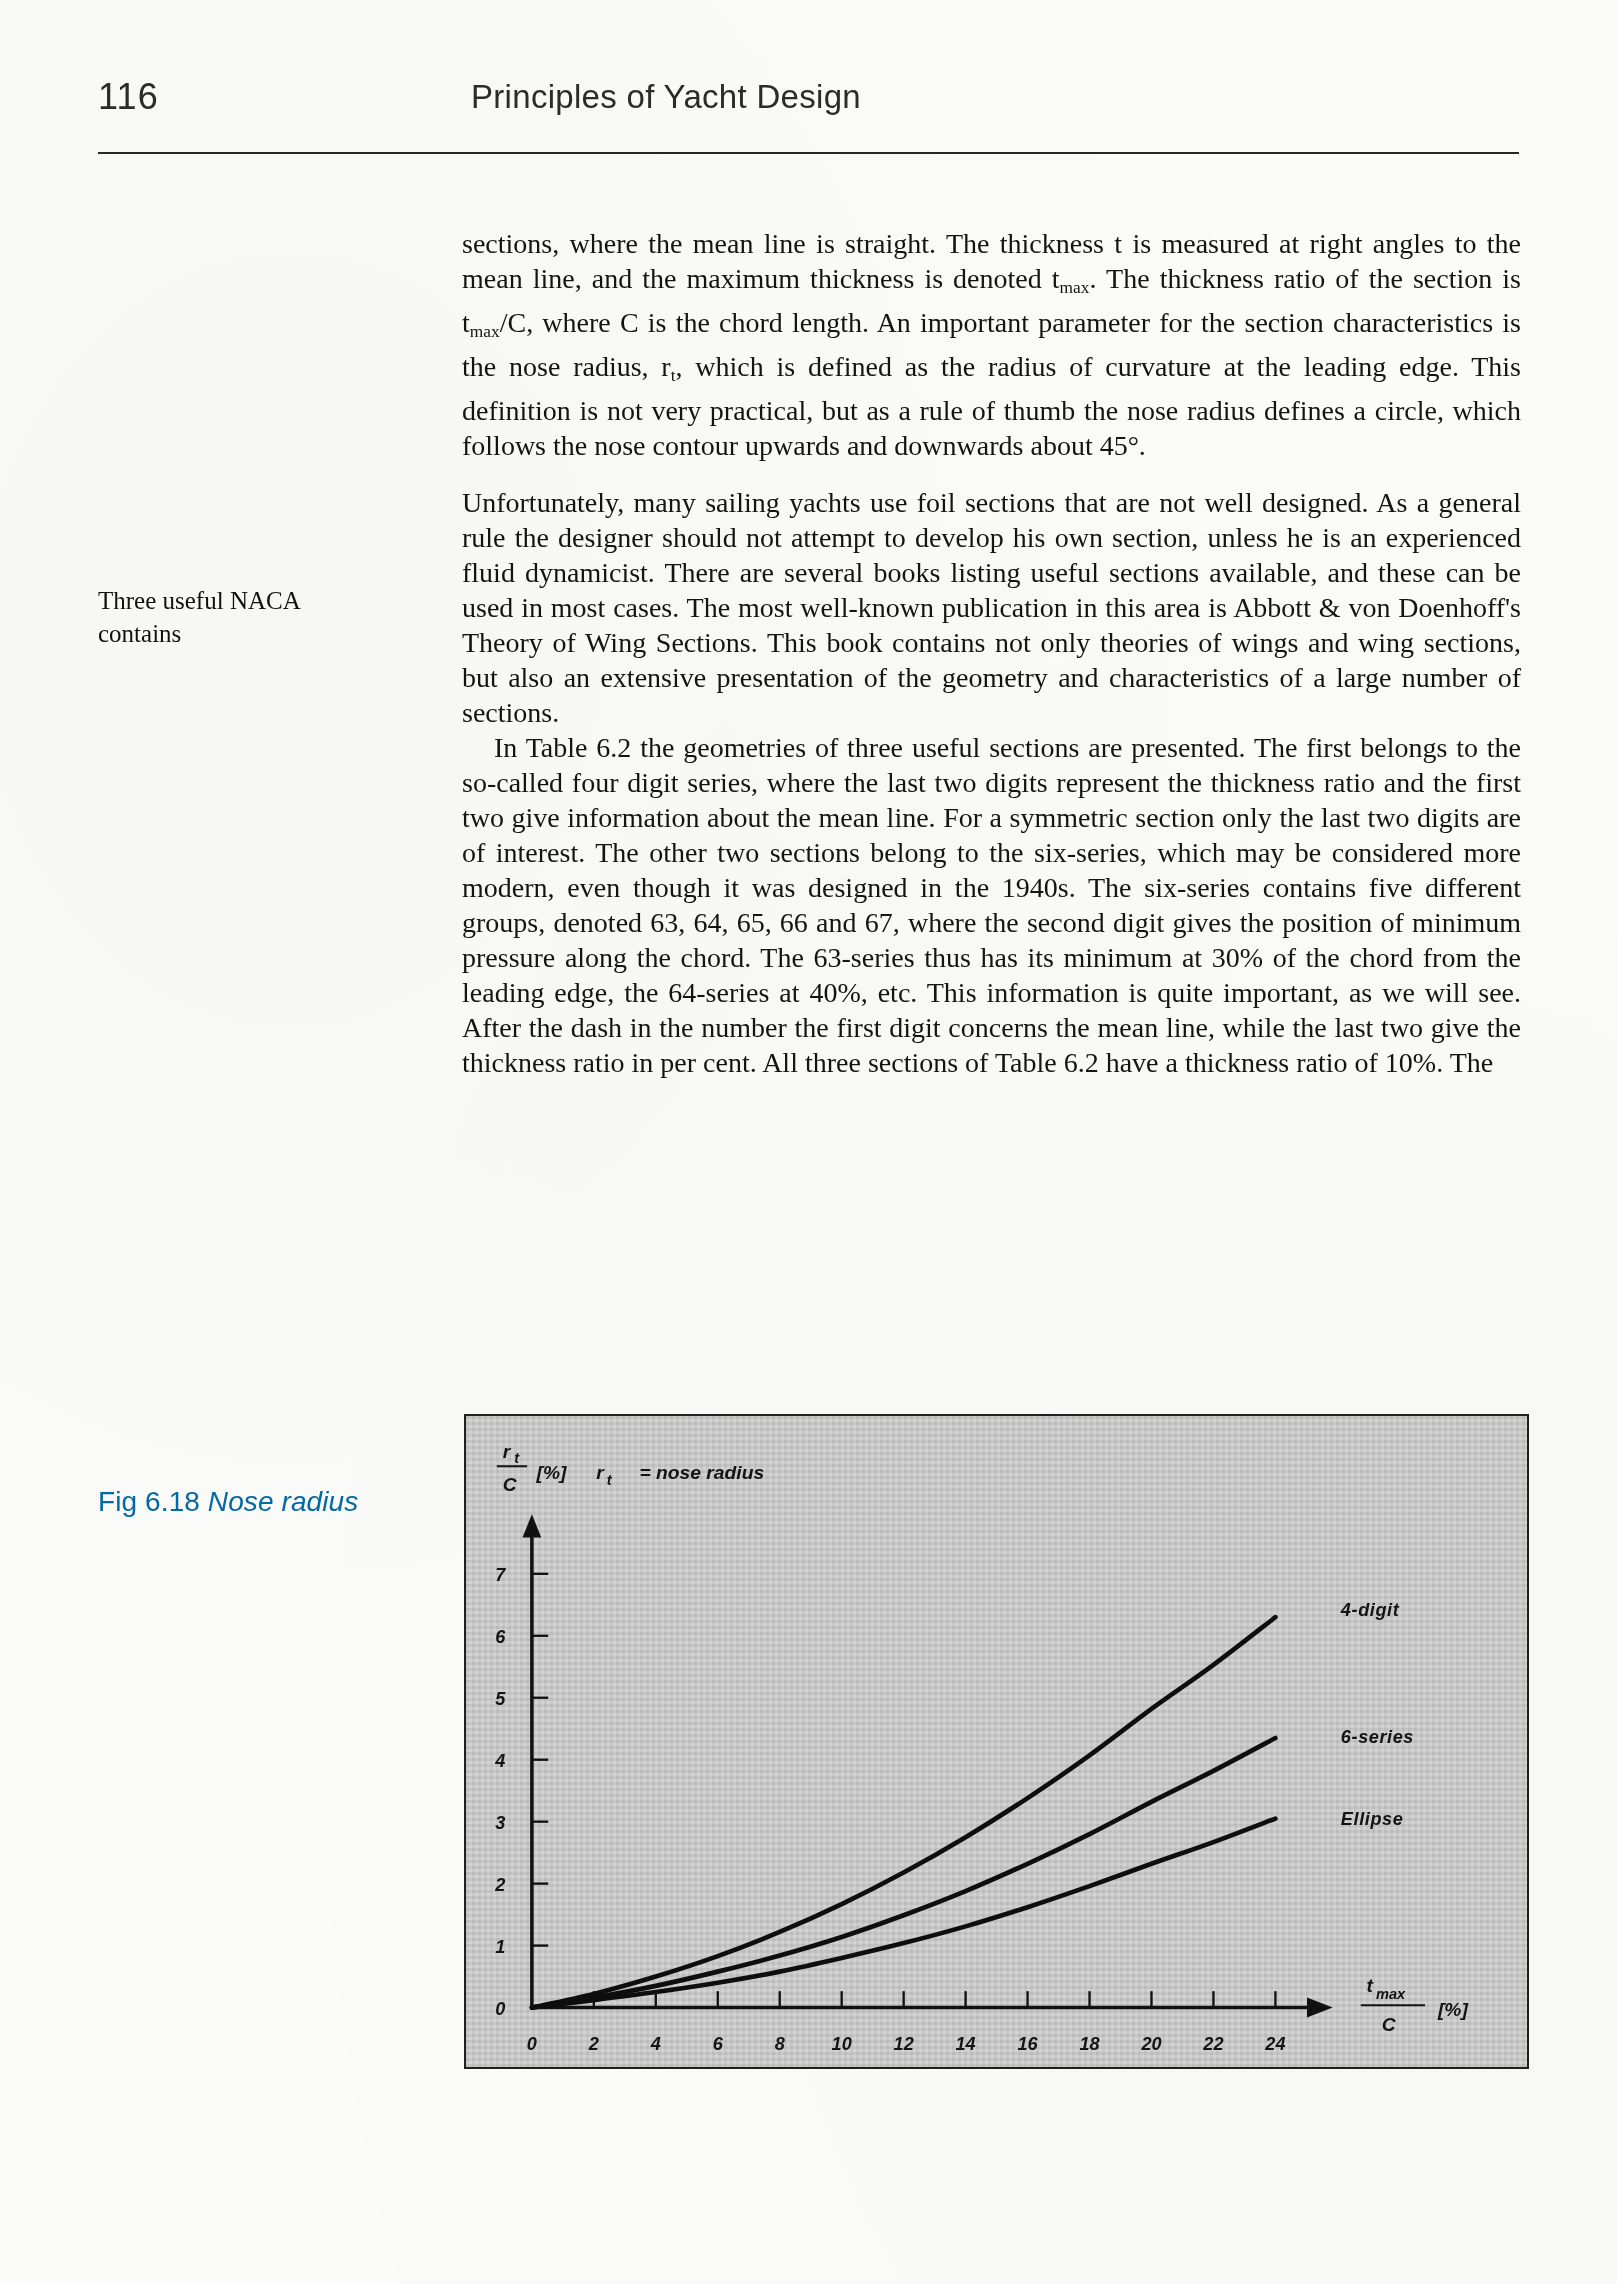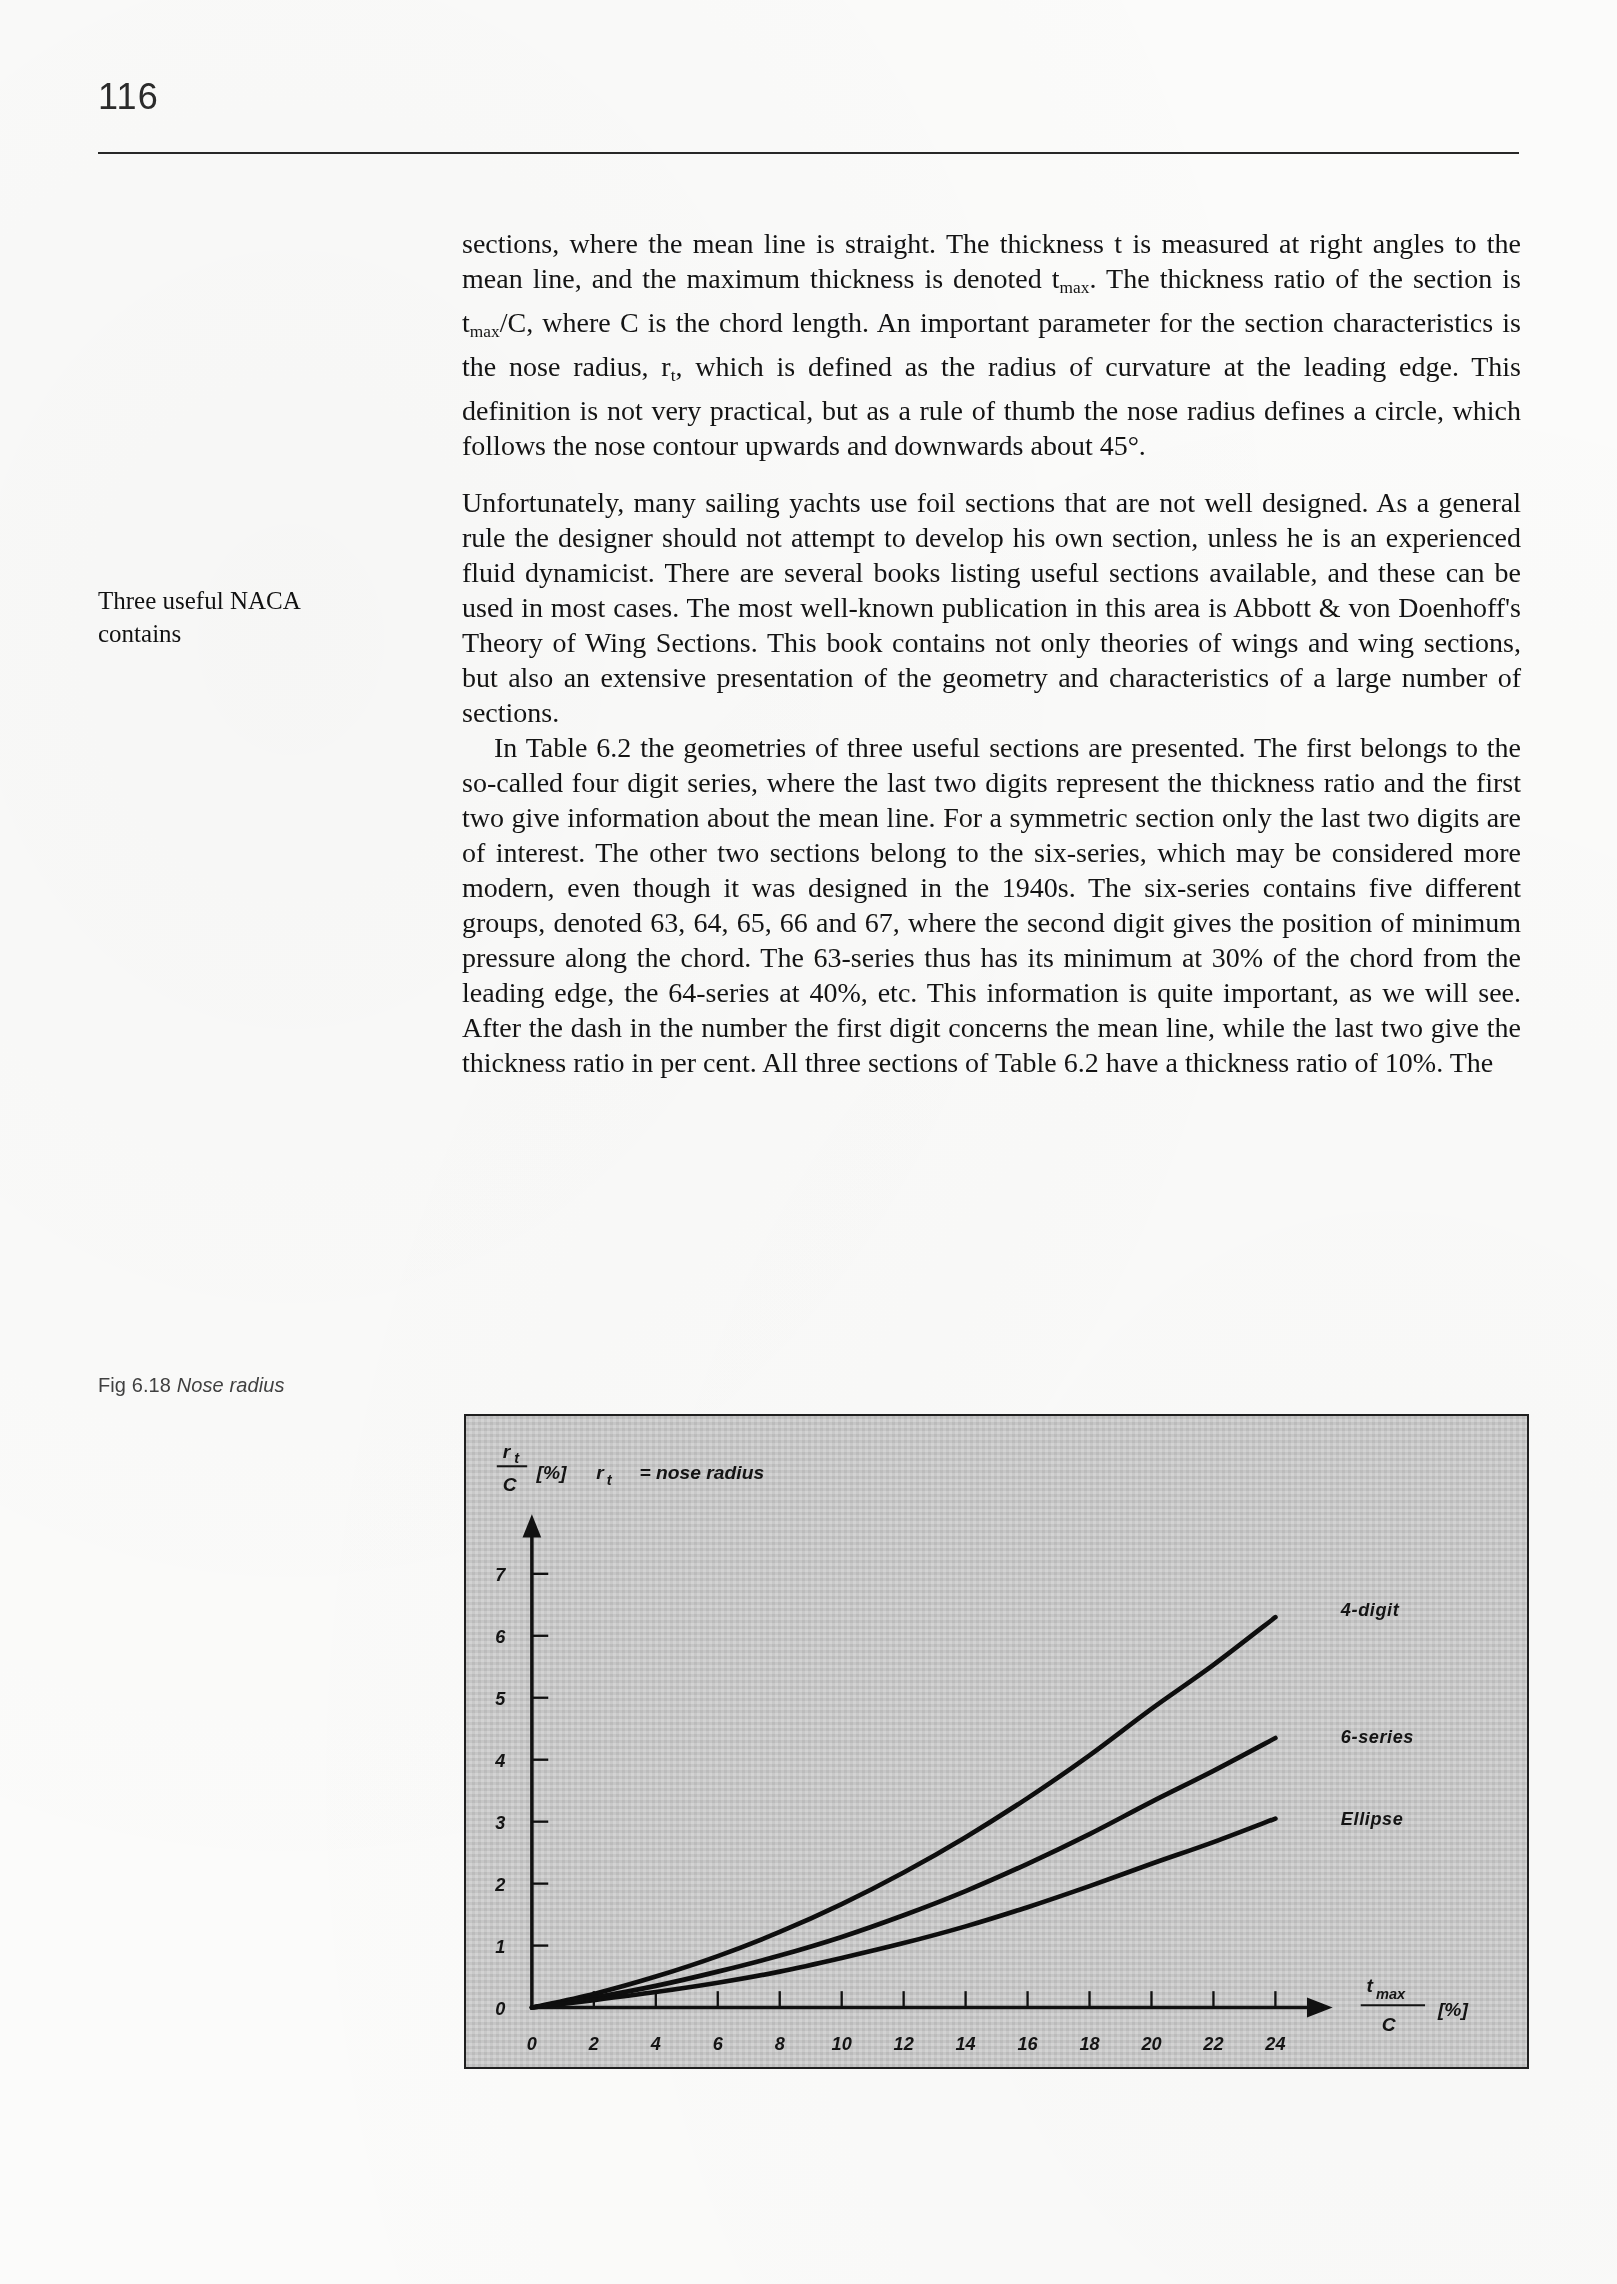--- a/index.html
+++ b/index.html
@@ -52,25 +52,25 @@
     position:absolute; left:98px; top:541px;
     width:328px;
     font-family:"Liberation Serif", serif;
     font-weight:normal;
     font-size:25px;
     line-height:1.30;
     color:#111;
     margin-top:44px;
   }
   .fig-caption {
-    position:absolute; left:98px; top:1374px;
+    position:absolute; left:98px; top:1486px;
     width:351px;
     font-family:"Liberation Sans", sans-serif;
-    font-size:20px;
-    color:#404040;
+    font-size:28px;
+    color:#0369a1;
     letter-spacing:0.1px;
   }
   .fig-caption i { font-style:italic; }
 
   
   .body-col {
     position:absolute; left:462px; top:186px;
     width:1059px;
     margin-top:40px;
   }
@@ -130,20 +130,21 @@
   }
   .frac-bar { stroke:#141414; stroke-width:3.5; }
 </style>
 </head>
 <body>
 
 <div class="page"></div>
 
 <div class="running-head">
   <div class="folio">116</div>
+  <div class="book-title">Principles of Yacht Design</div>
 </div>
 <div class="head-rule"></div>
 
 <div class="margin-head">
   <div>Three useful NACA</div>
   <div>contains</div>
 </div>
 
 <div class="fig-caption">
   <span>Fig 6.18 </span><i>Nose radius</i>

